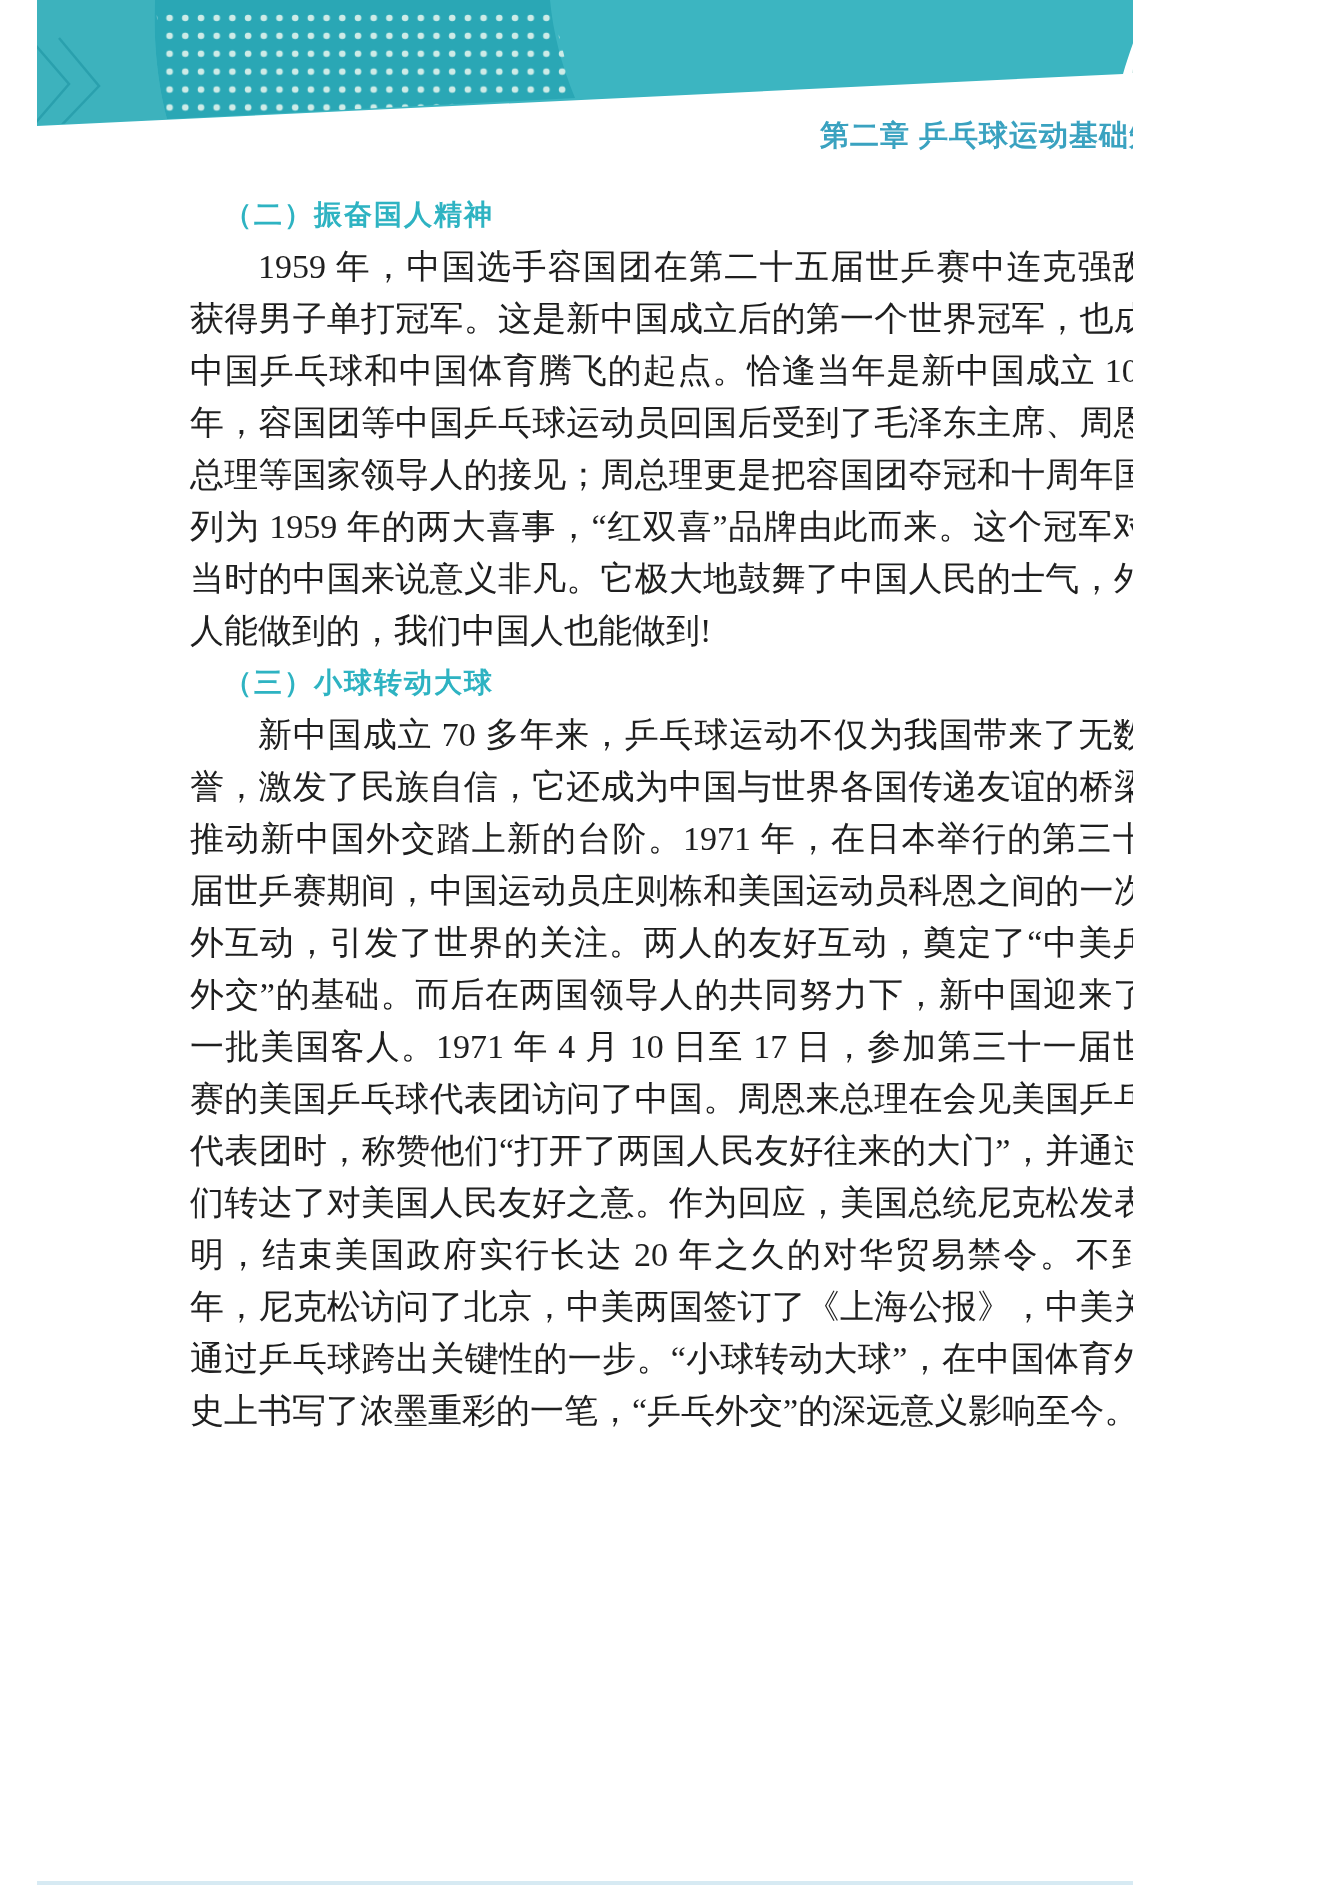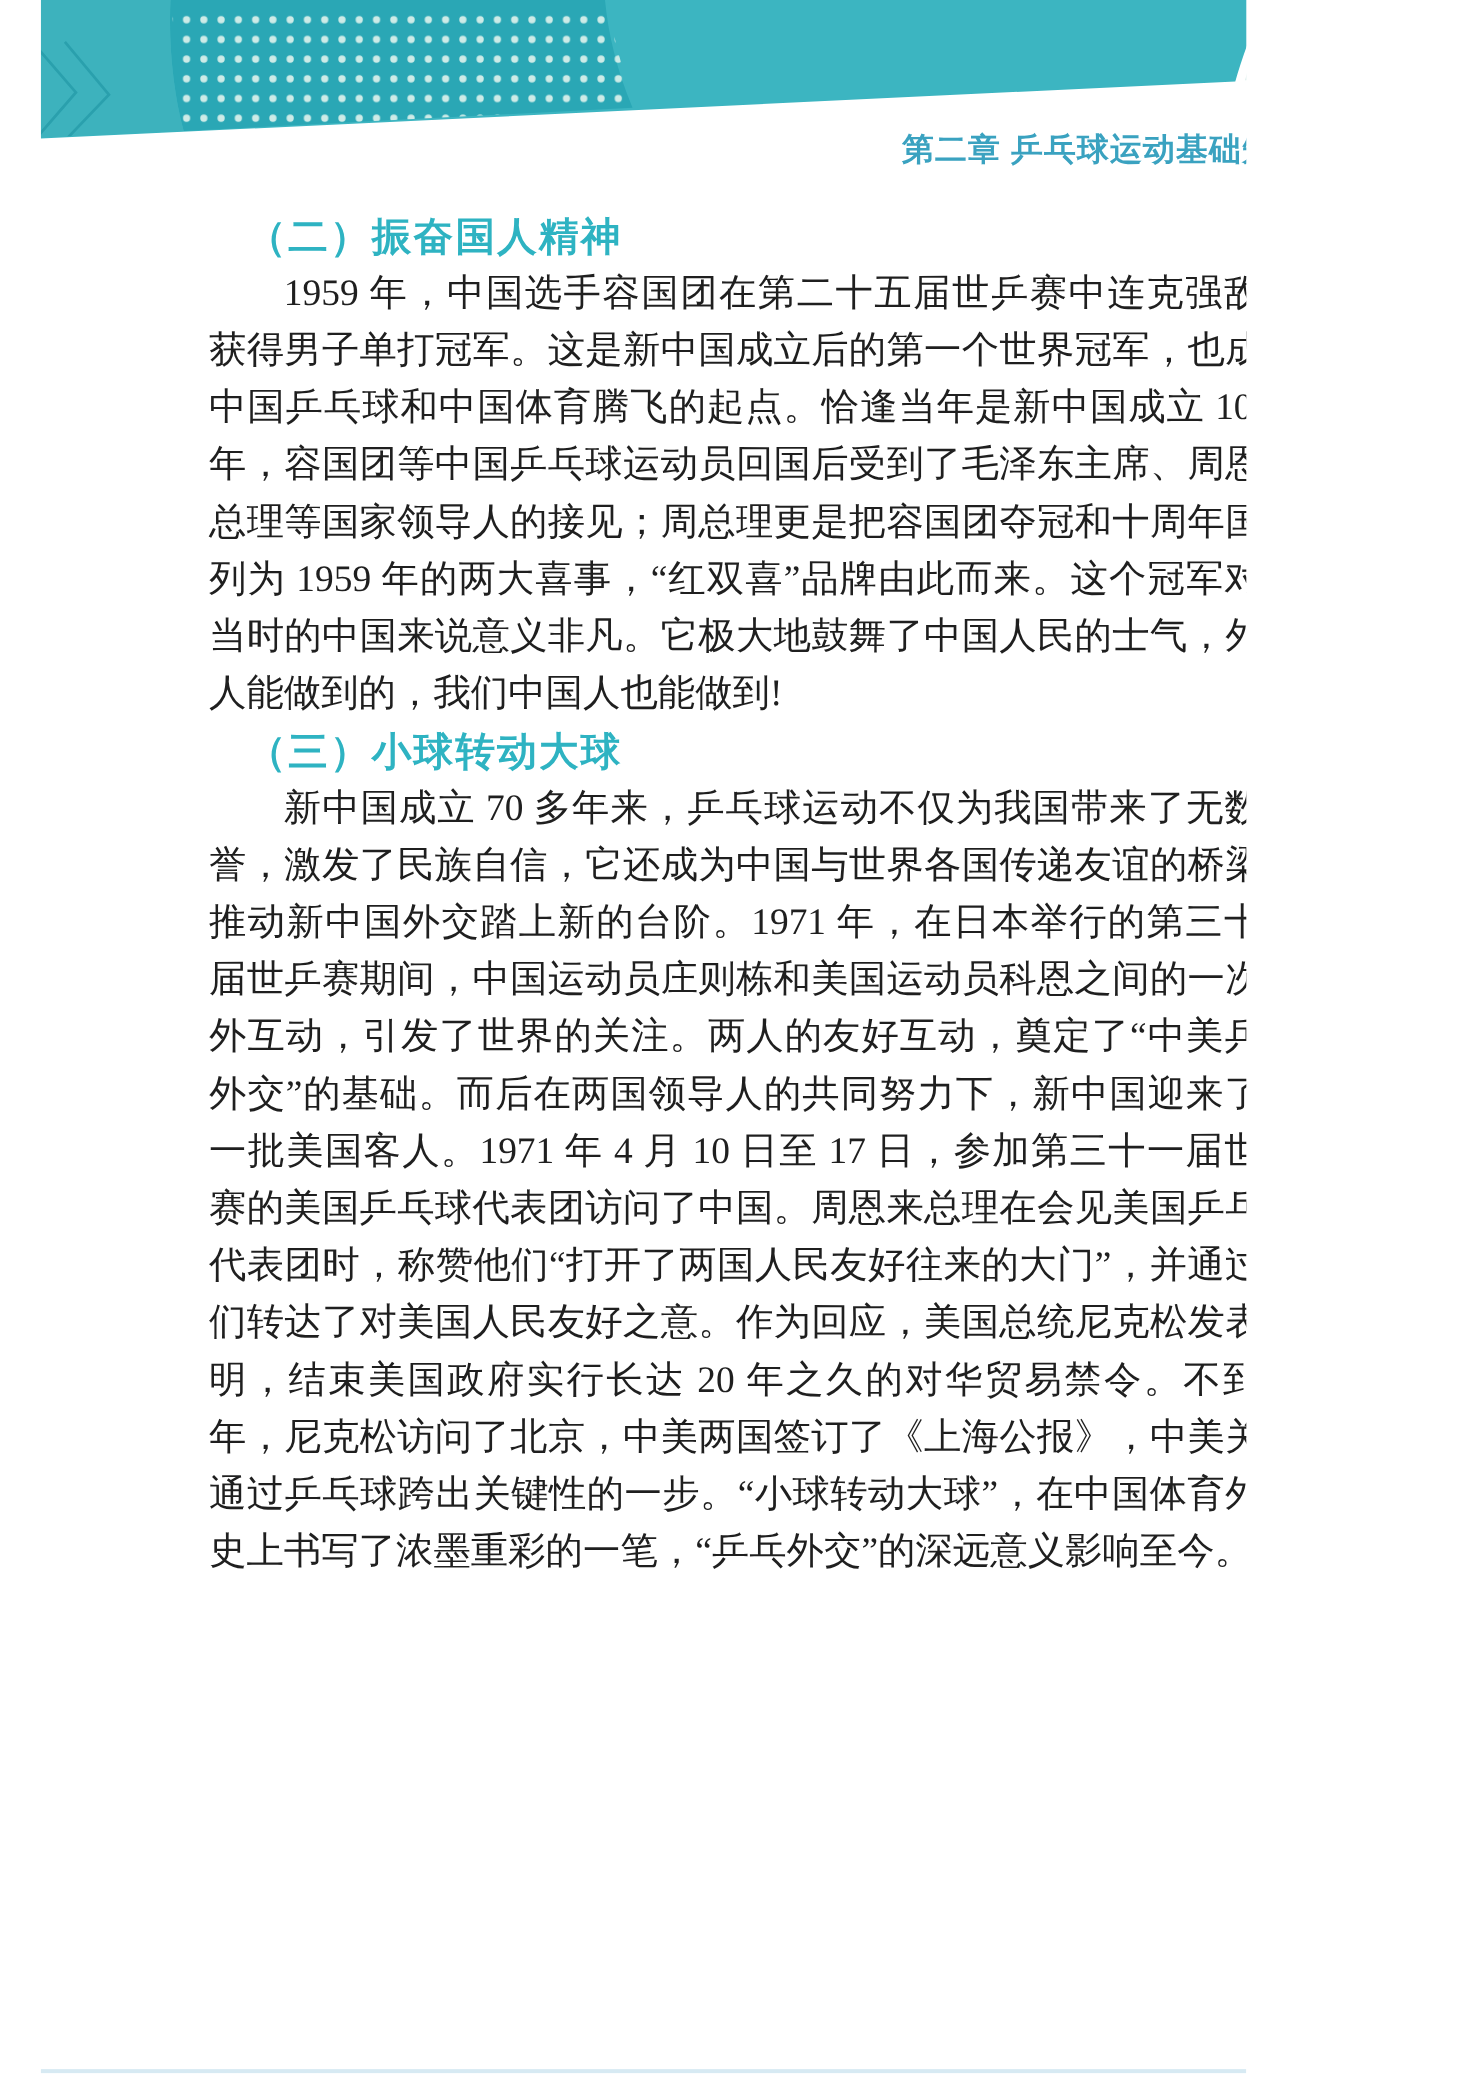--- a/index.html
+++ b/index.html
@@ -42,21 +42,21 @@
     text-align: justify;
   }
   .content p {
     margin: 0;
     text-indent: 2em;
   }
   .content p.no-indent { text-indent: 0; }
   .content h3 {
     margin: 0 0 0 34px;
     font-family: "Liberation Sans", sans-serif;
-    font-size: 36px;
+    font-size: 28px;
     line-height: 52px;
     font-weight: 600;
     letter-spacing: 2px;
     color: #2eb3c2;
   }
   .page-number {
     position: absolute;
     left: 1198px;
     top: 1740px;
     font-family: "Liberation Sans", sans-serif;

